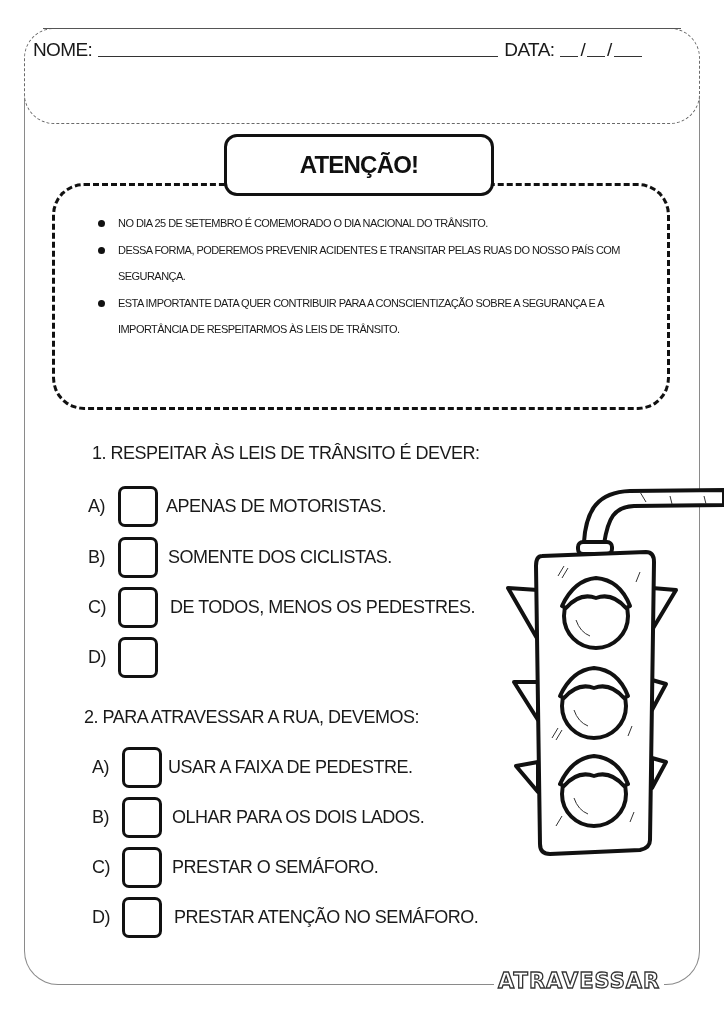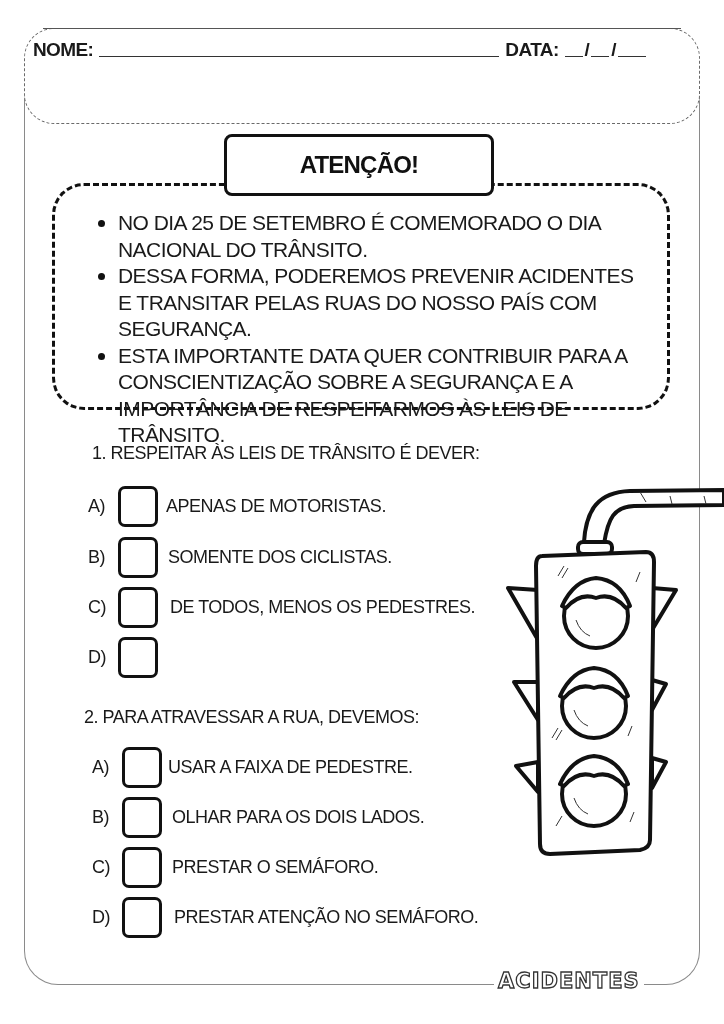--- a/index.html
+++ b/index.html
@@ -23,43 +23,43 @@
     border: 1.2px dashed #6a6a6a;
     border-radius: 30px;
     background: #fff;
     box-sizing: border-box;
   }
   .header-box .solid-top {
     position: absolute; left: 18px; right: 18px; top: -1px; border-top: 1.2px solid #555;
   }
   .hdr-line {
     position: absolute; left: 8px; right: 10px; display: flex; align-items: flex-end;
-    font-size: 19px; letter-spacing: -0.6px; white-space: nowrap; font-weight: bold;
+    font-size: 19px; letter-spacing: -0.6px; white-space: nowrap;
   }
   .hdr-line.l1 { top: 10px; }
   .hdr-line.l2 { top: 46px; }
   .blank { display: inline-block; border-bottom: 1.2px solid #333; height: 1px; margin: 0 6px 4px 6px; }
 
   
   .notice-box {
     left: 52px; top: 183px; width: 618px; height: 227px;
     border: 3.5px dashed #111; border-radius: 32px; box-sizing: border-box;
     background: #fff;
   }
   .notice-title-box {
     left: 224px; top: 134px; width: 270px; height: 62px;
-    border: 3.5px solid #111; border-radius: 8px; background: #fff;
+    border: 3.5px solid #111; border-radius: 13px; background: #fff;
     box-sizing: border-box; display: flex; align-items: center; justify-content: center;
   }
   .notice-title {
     font-size: 24px; font-weight: bold; letter-spacing: -0.8px; color: #111;
   }
   .notice-list {
     left: 92px; top: 210px; width: 560px; margin: 0; padding: 0; list-style: none;
-    font-size: 21px; line-height: 26.5px; letter-spacing: -0.55px; color: #1a1a1a;
+    font-size: 11px; line-height: 26.5px; letter-spacing: -0.55px; color: #1a1a1a;
   }
   .notice-list li { position: relative; padding-left: 26px; }
   .notice-list li::before {
     content: ""; position: absolute; left: 6px; top: 10px;
     width: 7px; height: 7px; border-radius: 50%; background: #111;
   }
 
   
   .q-title {
     font-size: 18px; letter-spacing: -0.5px; white-space: nowrap; color: #1a1a1a;
@@ -192,13 +192,13 @@
       <path d="M76 270 L82 260"></path>
       <path d="M148 266 L152 256"></path>
     <path d="M76 356 L82 346"></path>
       <path d="M150 352 L154 342"></path>
     <path d="M160 22 L166 32"></path>
       <path d="M190 26 L192 34"></path>
       <path d="M224 26 L226 34"></path>
   </g>
 </svg>
 
-<div class="abs logo">ACIDENTES</div>
+<div class="abs logo">ATRAVESSAR</div>
 
 </body></html>

